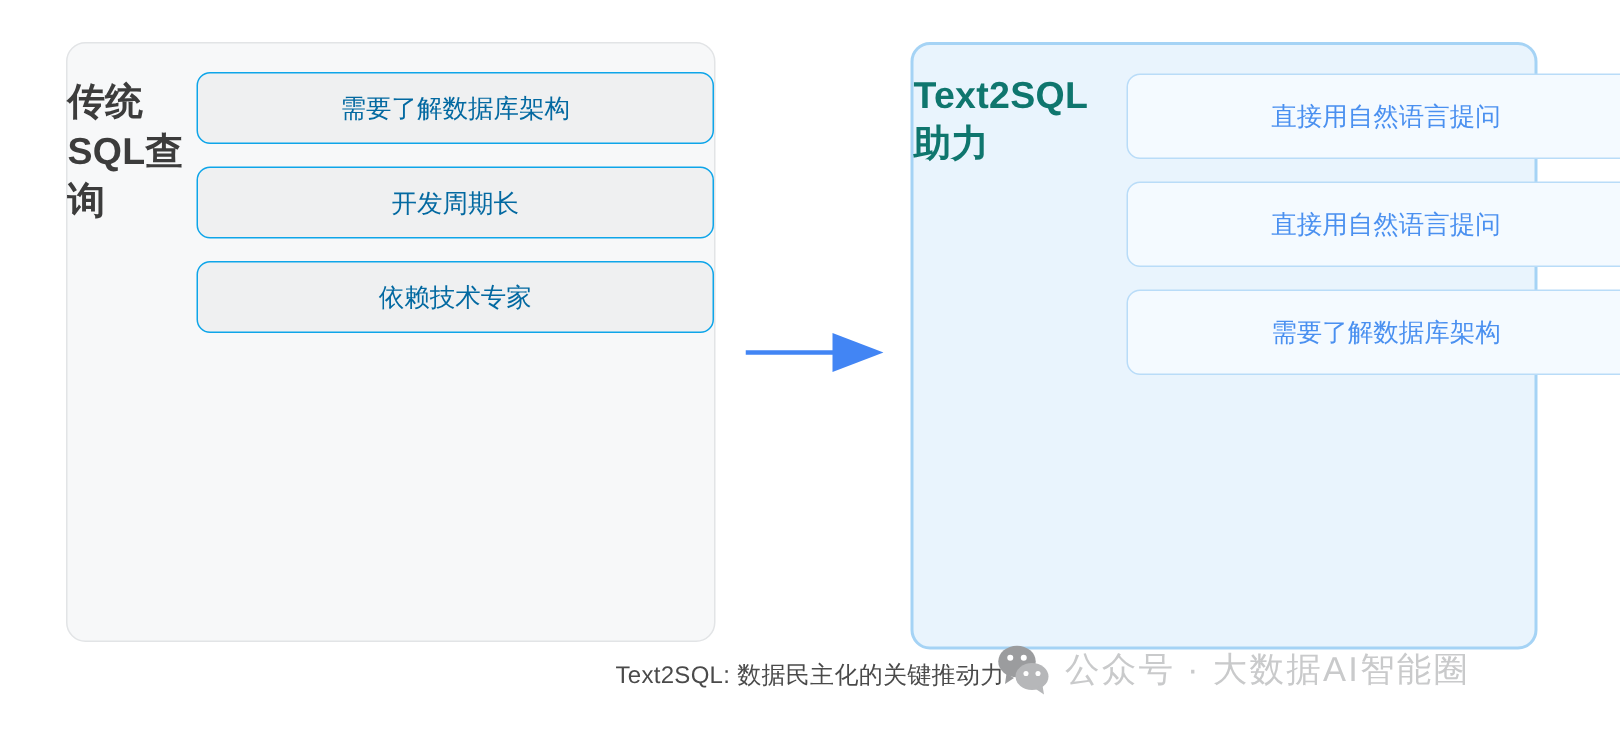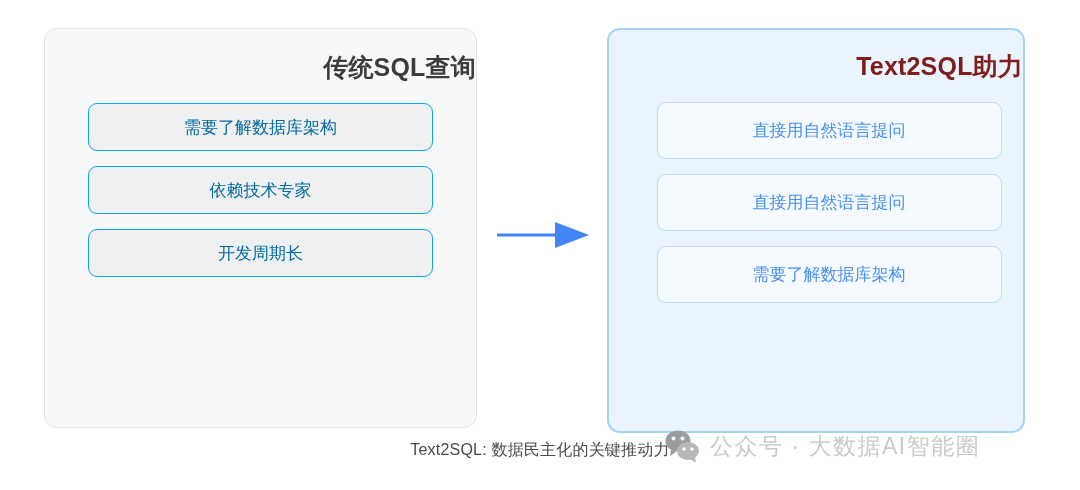--- a/index.html
+++ b/index.html
@@ -15,22 +15,21 @@
     font-family: "Liberation Sans", "DejaVu Sans", sans-serif;
     -webkit-font-smoothing: antialiased;
   }
 
   
   .panel {
     position: absolute;
     box-sizing: border-box;
     border-radius: 13px;
     display: flex;
-    flex-direction: column;
-    align-items: flex-end;
+    align-items: flex-start;
   }
 
   .panel-left {
     left: 44px;
     top: 28px;
     width: 433px;
     height: 400px;
     background: #f7f8f9;
     border: 1px solid #e2e4e6;
   }
@@ -48,21 +47,21 @@
     font-size: 25px;
     font-weight: bold;
     letter-spacing: 0.2px;
     margin: 0;
   }
   .panel-left .panel-title {
     color: #3c3c3c;
     margin-top: 22px;
   }
   .panel-right .panel-title {
-    color: #7f1d1d;
+    color: #0f766e;
     margin-top: 20px;
   }
 
   .items {
     width: 100%;
     box-sizing: border-box;
     display: flex;
     flex-direction: column;
     align-items: center;
   }
@@ -147,24 +146,24 @@
 <body>
 
 <div class="panel panel-left">
   <div class="panel-title">传统SQL查询</div>
 
   <div class="items">
     <div class="item">
       <span>需要了解数据库架构</span>
     </div>
     <div class="item">
+      <span>开发周期长</span>
+    </div>
+    <div class="item">
       <span>依赖技术专家</span>
-    </div>
-    <div class="item">
-      <span>开发周期长</span>
     </div>
   </div>
 </div>
 
 <div class="arrow">
   <svg width="92" height="30" viewBox="0 0 92 30" xmlns="http://www.w3.org/2000/svg">
     <line x1="0" y1="15" x2="62" y2="15" stroke="#4285f4" stroke-width="3"></line>
     <polygon points="58,2 92,15 58,28" fill="#4285f4"></polygon>
   </svg>
 </div>

